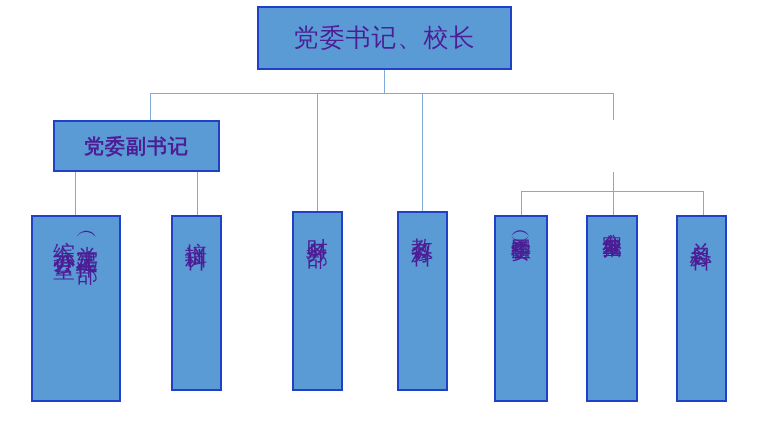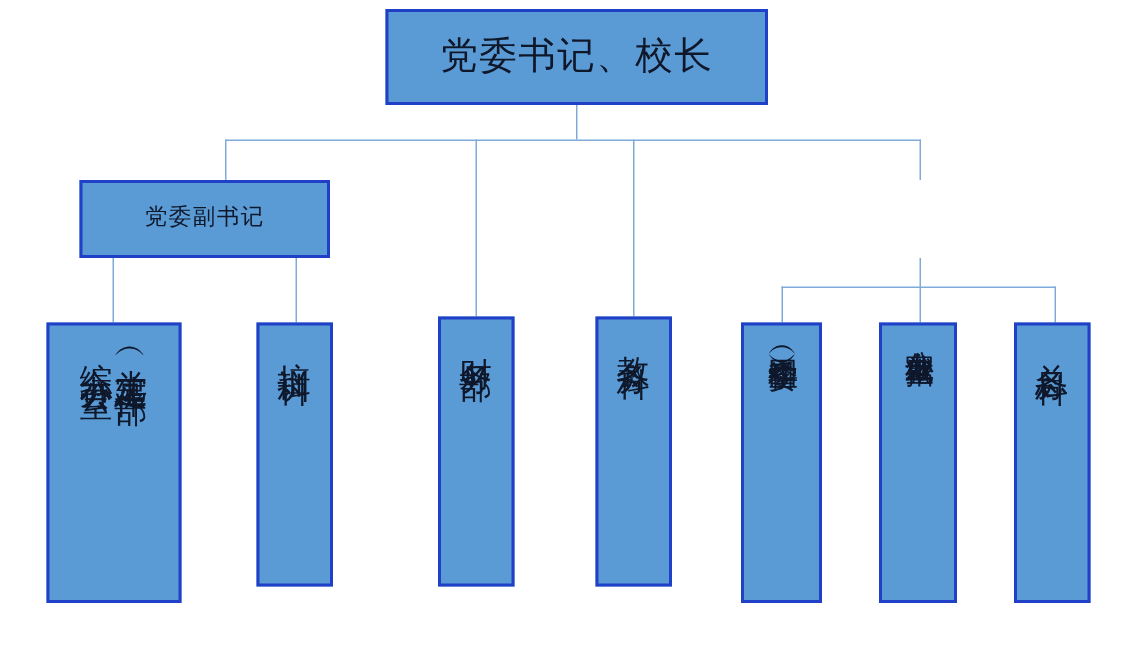--- a/index.html
+++ b/index.html
@@ -25,32 +25,33 @@
     background: #5b9bd5;
     border: 2px solid #2040c8;
     color: #ffffff;
     display: flex;
     align-items: center;
     justify-content: center;
     z-index: 3;
   }
   .node .label {
     display: block;
-    color: #0f172a;
+    color: #4c1d95;
     white-space: nowrap;
     line-height: 1.05;
   }
 
   
   .node.horiz .label {
     font-size: 25px;
     letter-spacing: 1px;
   }
   .node.horiz.lvl2 .label {
-    font-size: 15px;
+    font-size: 20px;
+    font-weight: bold;
   }
   .node.horiz.wide-space .label {
     letter-spacing: 13px;
     text-indent: 13px;
   }
 
   
   .node.vert {
     align-items: flex-start;
     justify-content: center;

